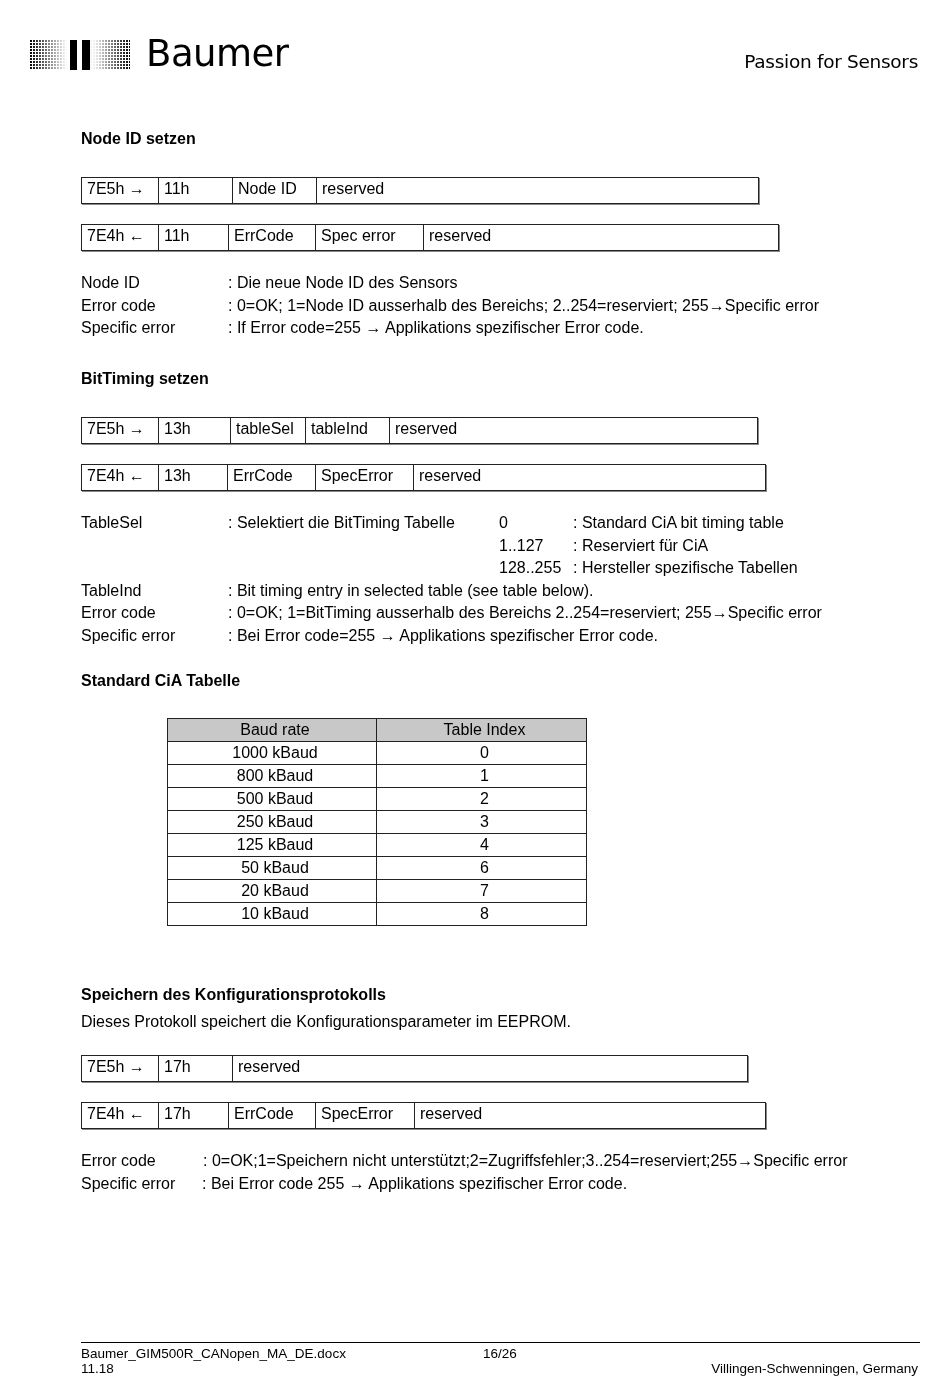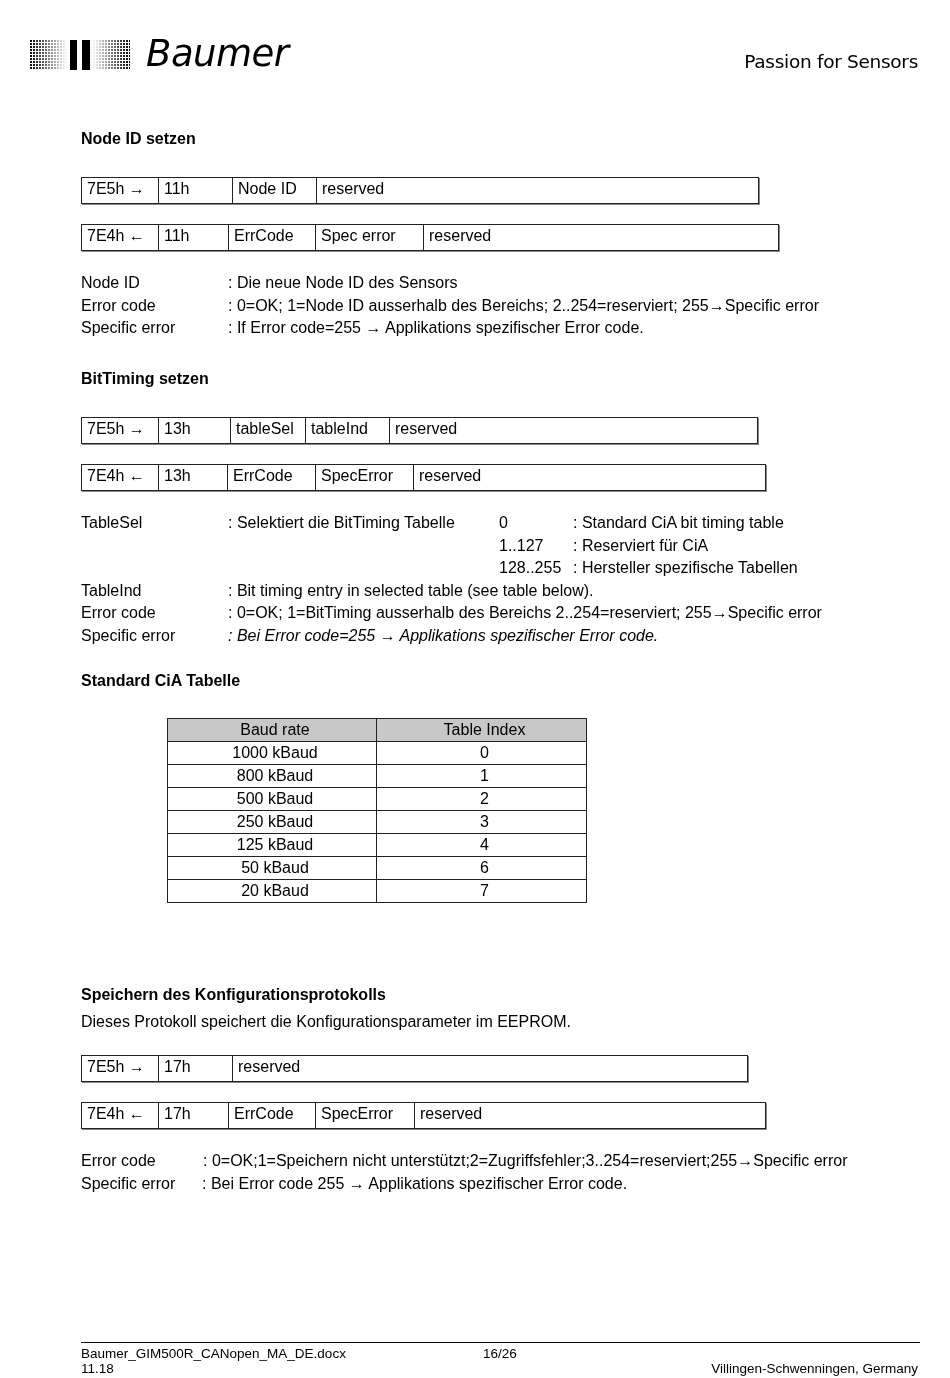--- a/index.html
+++ b/index.html
@@ -3,21 +3,21 @@
 <meta charset="utf-8">
 <style>
   html, body { margin: 0; padding: 0; background: #ffffff; }
   body {
     width: 950px; height: 1378px; position: relative; overflow: hidden;
     font-family: "Liberation Sans", sans-serif; color: #000; font-size: 16px;
   }
   .abs { position: absolute; }
   
   .logo-mark { left: 30px; top: 40px; width: 100px; height: 30px; }
-  .logo-text { left: 146px; top: 32px; font-family: "DejaVu Sans", sans-serif; font-size: 37px; letter-spacing: -0.5px; line-height: 44px; font-style: italic; }
+  .logo-text { left: 146px; top: 32px; font-family: "DejaVu Sans", sans-serif; font-size: 37px; letter-spacing: -0.5px; line-height: 44px; }
   .tagline { right: 32px; top: 50px; font-family: "DejaVu Sans", sans-serif; font-size: 18.5px; letter-spacing: -0.3px; line-height: 24px; }
 
   .heading { left: 81px; font-weight: bold; font-size: 16px; line-height: 20px; }
   .para { left: 81px; font-size: 16px; line-height: 20px; }
 
   
   .frame { display: flex; border: 1px solid #222; box-shadow: 1px 1px 0 #888; height: 27px; box-sizing: border-box; }
   .frame .cell { border-right: 1px solid #222; padding-left: 5px; line-height: 21px; font-size: 16px; white-space: nowrap; box-sizing: border-box; overflow: hidden; }
   .frame .cell:last-child { border-right: none; flex: 1; }
 
@@ -137,21 +137,21 @@
 <div class="def-row" style="top:579.5px;">
   <span class="def-label">TableInd</span>
   <span class="def-value" style="left:147px;">: Bit timing entry in selected table (see table below).</span>
 </div>
 <div class="def-row" style="top:602px;">
   <span class="def-label">Error code</span>
   <span class="def-value" style="left:147px;">: 0=OK; 1=BitTiming ausserhalb des Bereichs 2..254=reserviert; 255→Specific error</span>
 </div>
 <div class="def-row" style="top:624.5px;">
   <span class="def-label">Specific error</span>
-  <span class="def-value" style="left:147px;font-style:italic;">: Bei Error code=255 → Applikations spezifischer Error code.</span>
+  <span class="def-value" style="left:147px;">: Bei Error code=255 → Applikations spezifischer Error code.</span>
 </div>
 
 <div class="abs heading" style="top:671px;">Standard CiA Tabelle</div>
 
 <table class="baud-table">
   <tbody>
       <tr>
     <th class="c1">Baud rate</th>
     <th class="c2">Table Index</th>
   </tr>
@@ -175,20 +175,24 @@
     <td>125 kBaud</td>
     <td>4</td>
   </tr>
   <tr>
     <td>50 kBaud</td>
     <td>6</td>
   </tr>
   <tr>
     <td>20 kBaud</td>
     <td>7</td>
+  </tr>
+  <tr>
+    <td>10 kBaud</td>
+    <td>8</td>
   </tr>
 </tbody>
   </table>
 
 <div class="abs heading" style="top:985px;">Speichern des Konfigurationsprotokolls</div>
 <div class="abs para" style="top:1012px;">Dieses Protokoll speichert die Konfigurationsparameter im EEPROM.</div>
 
 <div class="abs frame" style="left:81px; top:1055px; width:667px;">
   <div class="cell" style="width:77px;">7E5h →</div>
   <div class="cell" style="width:74px;">17h</div>

